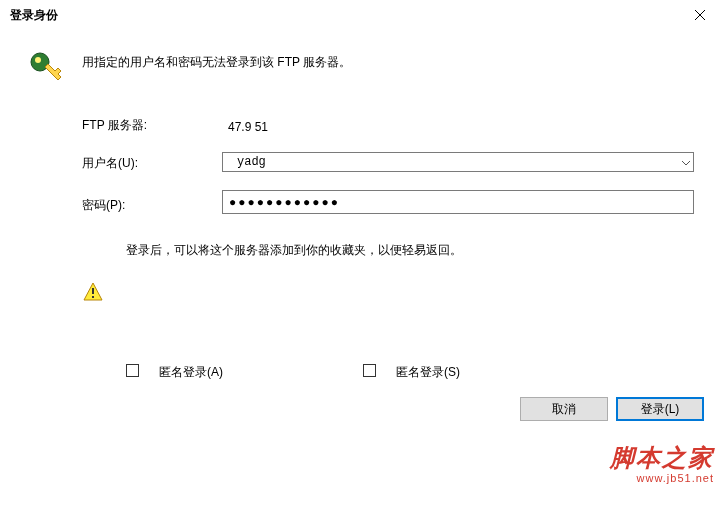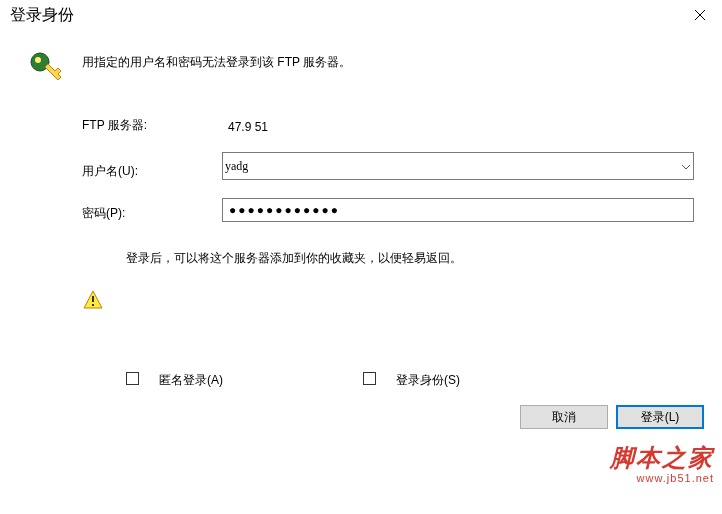--- a/index.html
+++ b/index.html
@@ -1,30 +1,30 @@
 <!DOCTYPE html>
 <html><head>
 <meta charset="utf-8">
 <style>
 * { box-sizing: border-box; margin: 0; padding: 0; }
 body { font-family: "Microsoft YaHei", "Segoe UI", sans-serif; font-size: 12px; background: #fff; width: 722px; height: 514px; position: relative; overflow: hidden; }
 .titlebar { height: 30px; display: flex; align-items: center; justify-content: space-between; padding-left: 10px; }
-.titlebar-title { font-size: 16px; }
+.titlebar-title { font-size: 12px; font-weight: bold; }
 .close-btn { width: 45px; height: 30px; display: flex; align-items: center; justify-content: center; cursor: pointer; }
 .close-btn svg { width: 10px; height: 10px; }
 .content { padding: 20px 28px 0 28px; }
 .header-row { display: flex; align-items: flex-start; gap: 18px; margin-bottom: 28px; }
 .key-icon svg { width: 36px; height: 36px; }
 .header-text { font-size: 12px; padding-top: 4px; }
 .form-row { display: flex; align-items: flex-end; margin-bottom: 18px; padding-left: 54px; }
 .form-label { width: 140px; font-size: 12px; }
 .form-value { font-size: 12px; padding-left: 6px; }
 .form-input { flex: 1; height: 24px; border: 1px solid #7a7a7a; padding: 0 6px; font-size: 12px; font-family: inherit; }
 .combo-wrap { flex: 1; position: relative; display: flex; }
-.combo-wrap input { width: 100%; height: 28px; border: 1px solid #7a7a7a; padding: 0 22px 0 2px; font-size: 12px; font-family: Liberation Serif, serif; }
+.combo-wrap input { width: 100%; height: 20px; border: 1px solid #7a7a7a; padding: 0 22px 0 14px; font-size: 12px; font-family: Liberation Mono, monospace; }
 .combo-arrow { position: absolute; right: 4px; top: 50%; transform: translateY(-50%); pointer-events: none; }
 .info-text { padding-left: 98px; font-size: 12px; margin-top: 28px; margin-bottom: 22px; }
 .warning-row { display: flex; align-items: flex-start; gap: 18px; padding-left: 54px; padding-right: 20px; }
 .warn-icon svg { width: 22px; height: 22px; }
 .warning-text { font-size: 12px; line-height: 1.7; }
 .checkbox-row { display: flex; gap: 140px; padding-left: 98px; margin-top: 58px; }
 .cb { display: flex; align-items: flex-start; gap: 20px; cursor: pointer; }
 .cb-box { width: 13px; height: 13px; border: 1px solid #333; background: #fff; }
 .button-row { display: flex; justify-content: flex-end; gap: 8px; padding: 16px 18px 0 0; }
 .btn { min-width: 88px; height: 24px; border: 1px solid #adadad; background: #e1e1e1; font-size: 12px; font-family: inherit; cursor: pointer; }
@@ -92,21 +92,21 @@
     </div>
   </div>
 
   <div class="checkbox-row">
     <label class="cb">
       <span class="cb-box"></span>
       <span>匿名登录(A)</span>
     </label>
     <label class="cb">
       <span class="cb-box"></span>
-      <span>登录身份(S)</span>
+      <span>匿名登录(S)</span>
     </label>
   </div>
 
 </div>
 
 <div class="button-row">
   <button class="btn">取消</button>
   <button class="btn default">登录(L)</button>
 </div>
 

